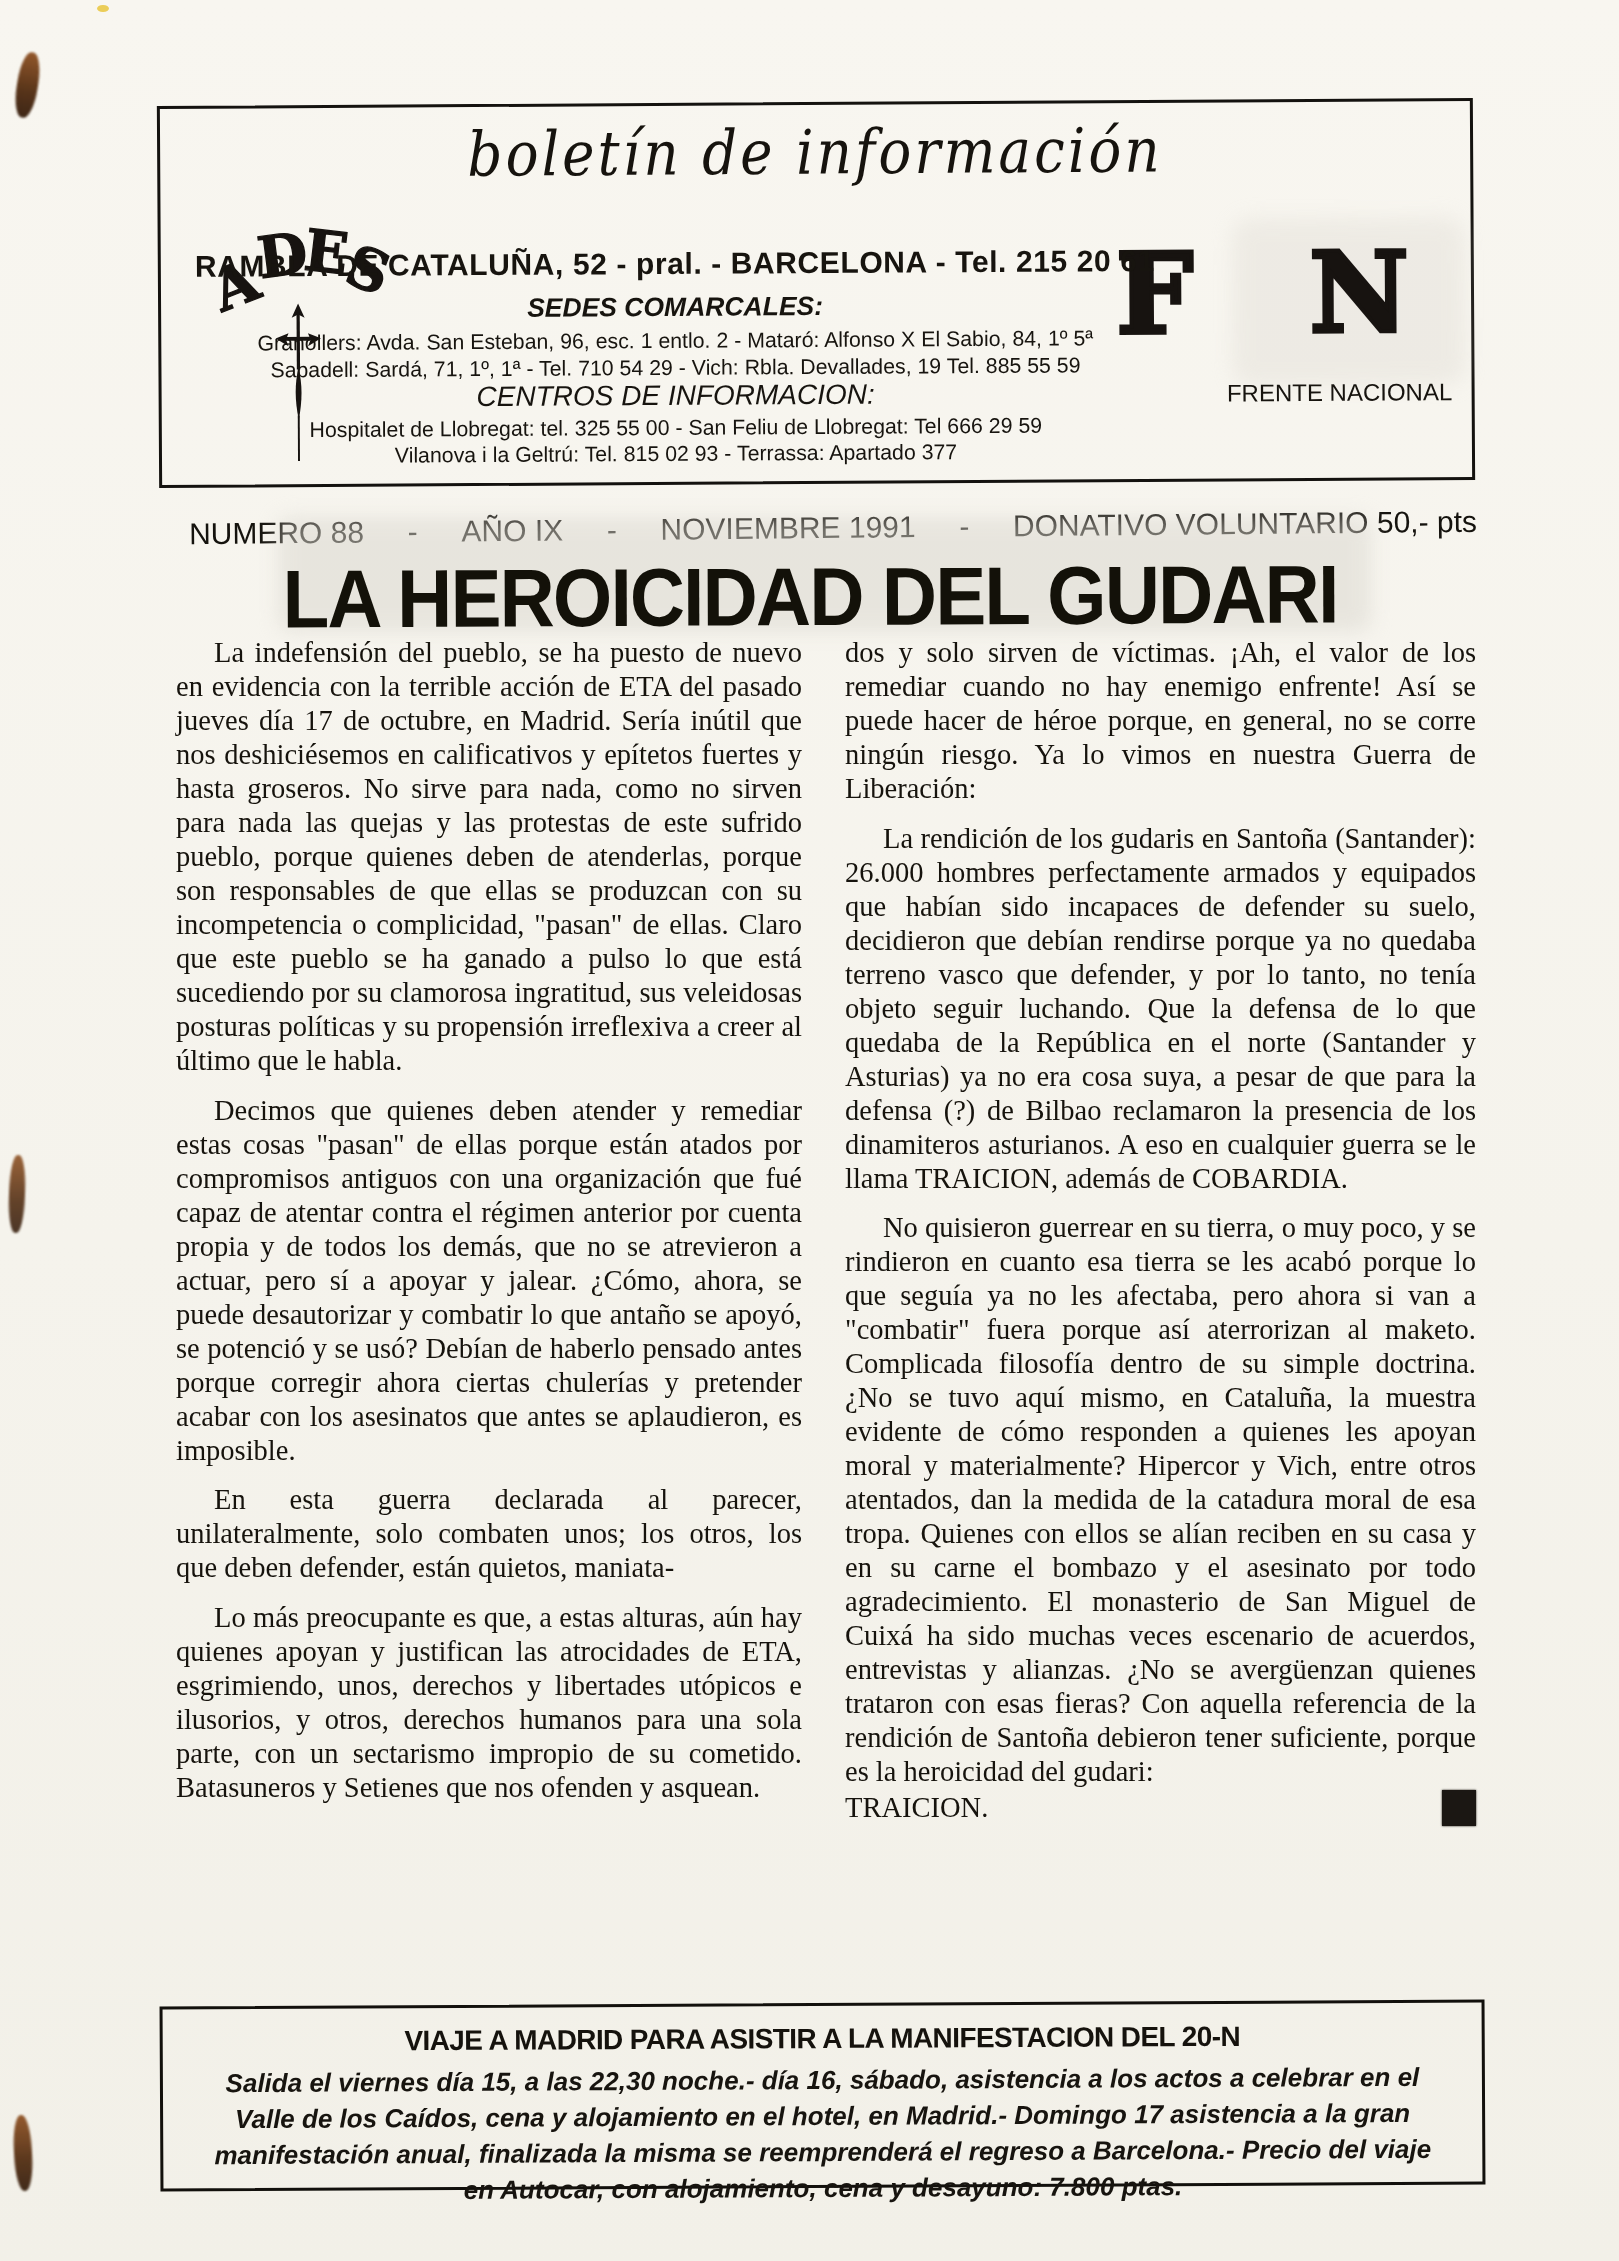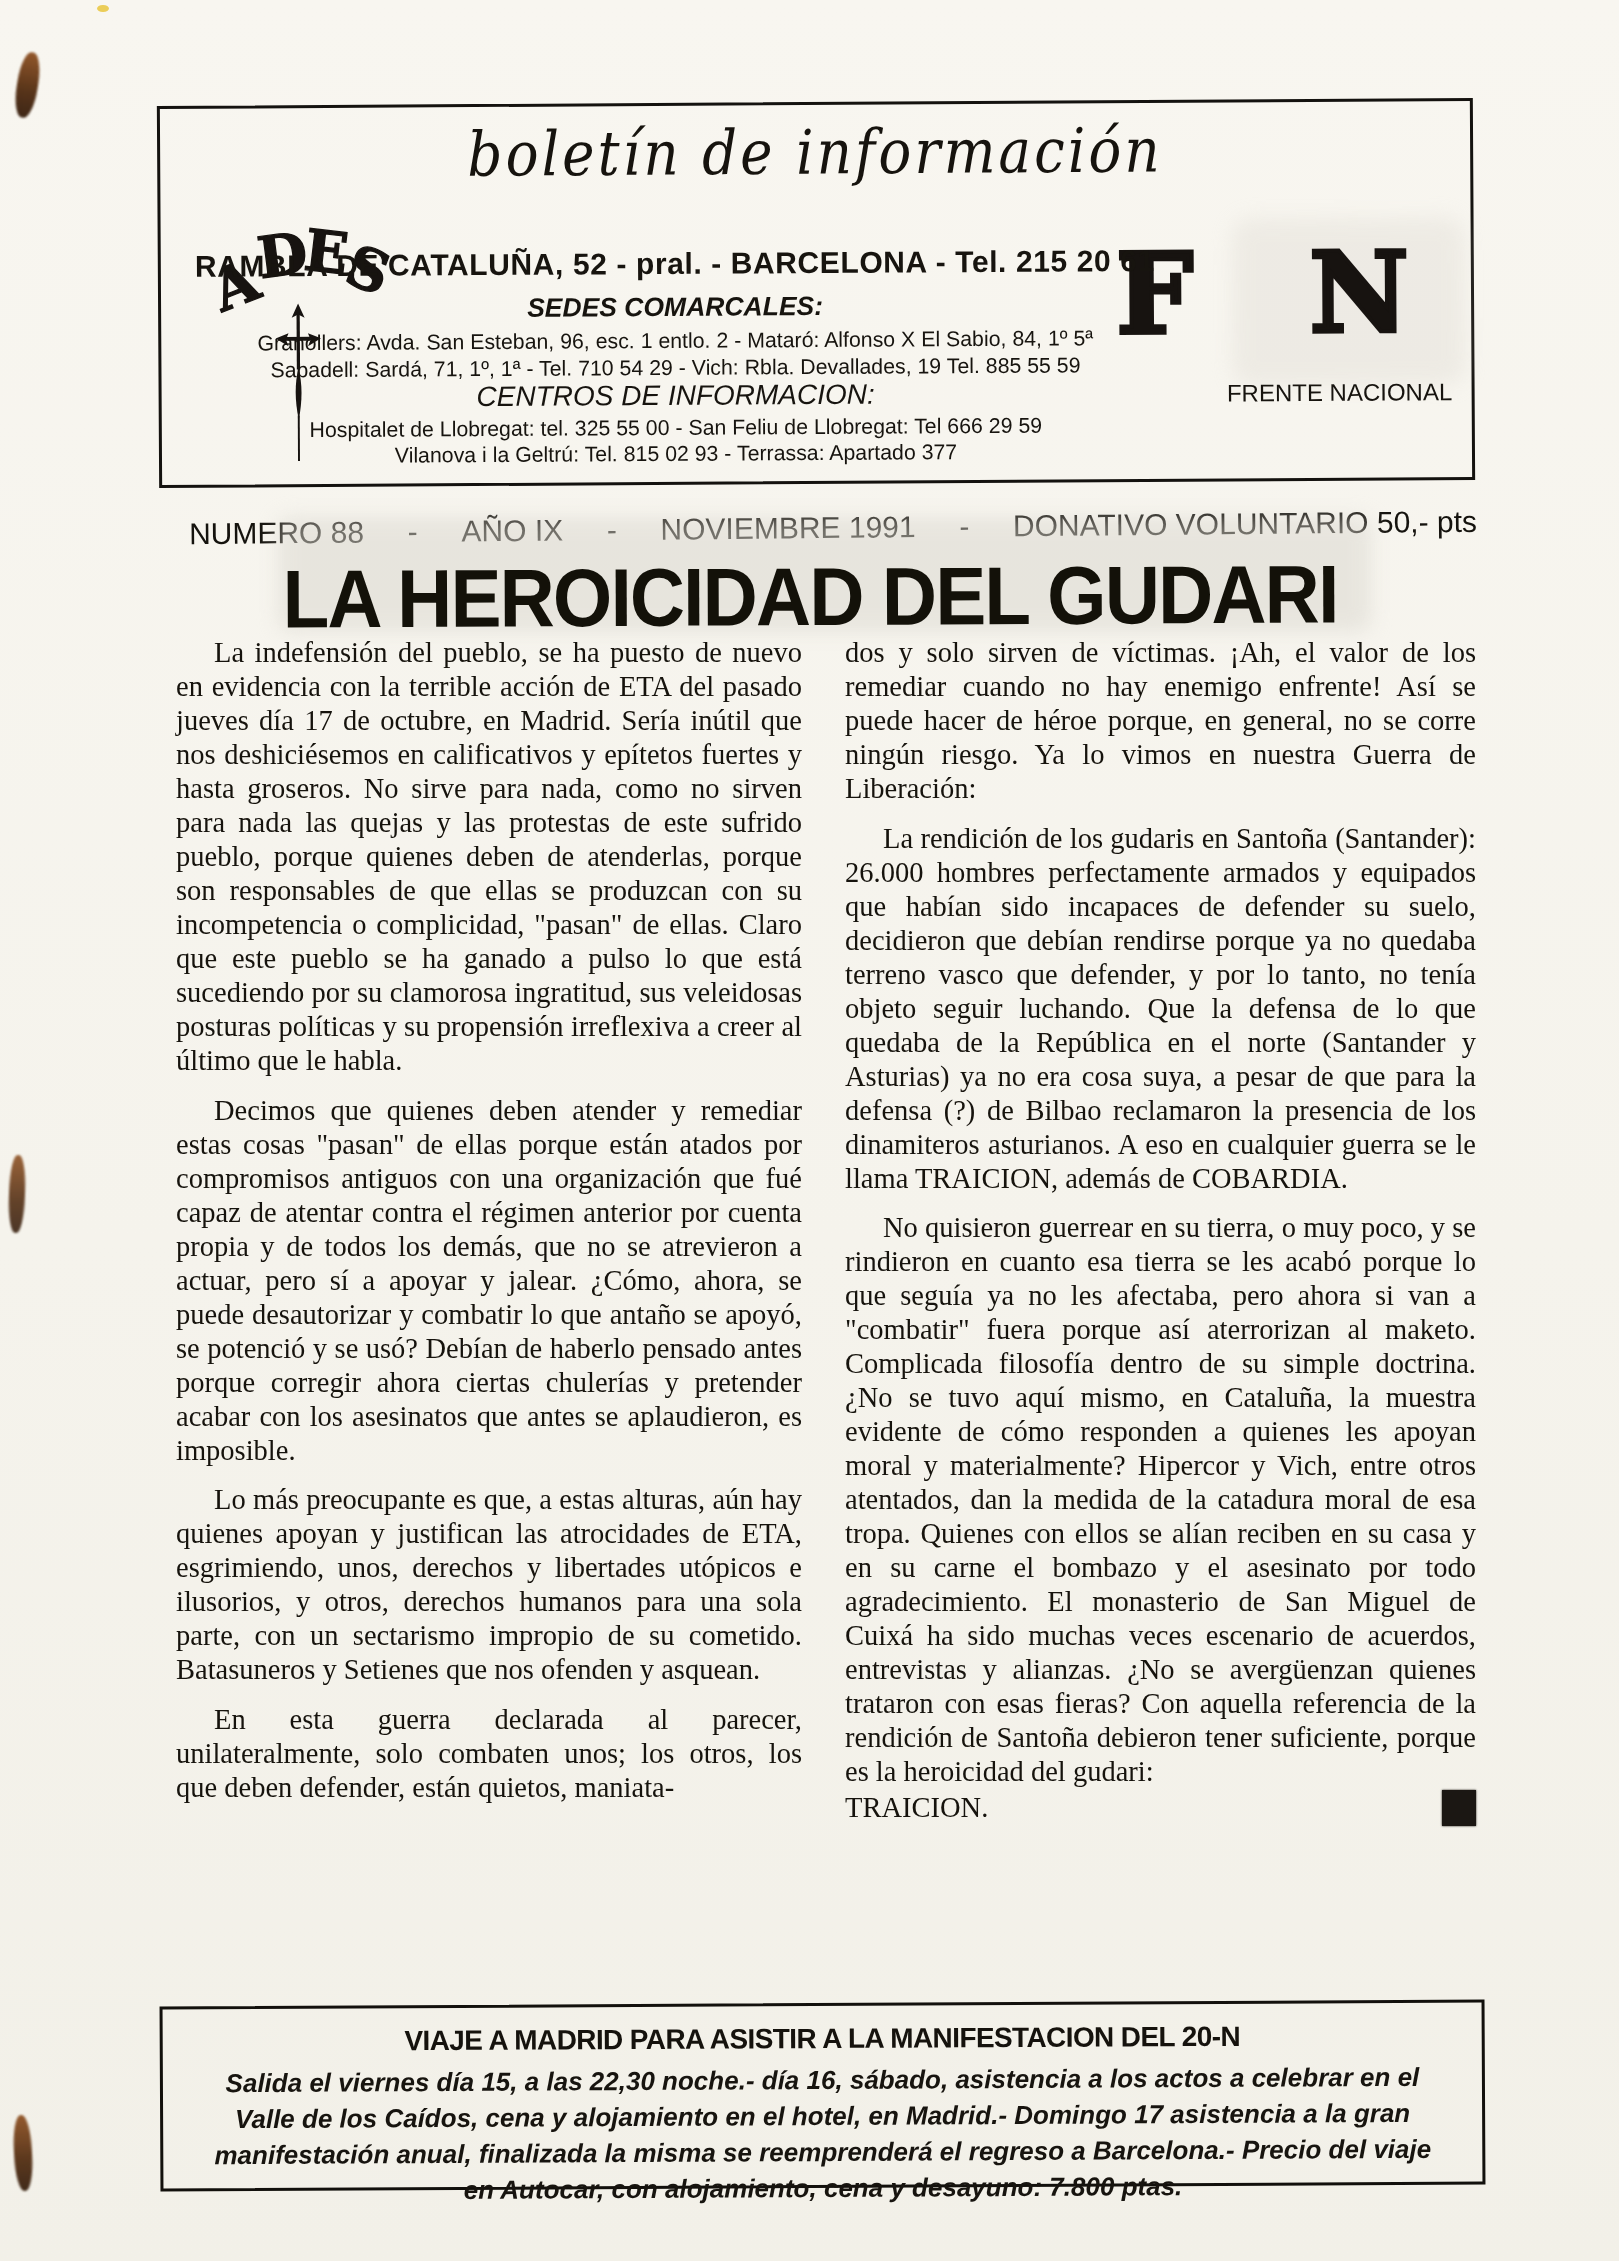--- a/index.html
+++ b/index.html
@@ -162,22 +162,22 @@
     <span>-</span>
     <span>DONATIVO VOLUNTARIO 50,- pts</span>
   </div>
 
   <div class="headline-wash"></div>
   <div class="headline">LA HEROICIDAD DEL GUDARI</div>
 
   <div class="col col1">
     <p>La indefensión del pueblo, se ha puesto de nuevo en evidencia con la terrible acción de ETA del pasado jueves día 17 de octubre, en Madrid. Sería inútil que nos deshiciésemos en calificativos y epítetos fuertes y hasta groseros. No sirve para nada, como no sirven para nada las quejas y las protestas de este sufrido pueblo, porque quienes deben de atenderlas, porque son responsables de que ellas se produzcan con su incompetencia o complicidad, "pasan" de ellas. Claro que este pueblo se ha ganado a pulso lo que está sucediendo por su clamorosa ingratitud, sus veleidosas posturas políticas y su propensión irreflexiva a creer al último que le habla.</p>
     <p>Decimos que quienes deben atender y remediar estas cosas "pasan" de ellas porque están atados por compromisos antiguos con una organización que fué capaz de atentar contra el régimen anterior por cuenta propia y de todos los demás, que no se atrevieron a actuar, pero sí a apoyar y jalear. ¿Cómo, ahora, se puede desautorizar y combatir lo que antaño se apoyó, se potenció y se usó? Debían de haberlo pensado antes porque corregir ahora ciertas chulerías y pretender acabar con los asesinatos que antes se aplaudieron, es imposible.</p>
+    <p>En esta guerra declarada al parecer, unilateralmente, solo combaten unos; los otros, los que deben defender, están quietos, maniata-</p>
     <p>Lo más preocupante es que, a estas alturas, aún hay quienes apoyan y justifican las atrocidades de ETA, esgrimiendo, unos, derechos y libertades utópicos e ilusorios, y otros, derechos humanos para una sola parte, con un sectarismo impropio de su cometido. Batasuneros y Setienes que nos ofenden y asquean.</p>
-    <p>En esta guerra declarada al parecer, unilateralmente, solo combaten unos; los otros, los que deben defender, están quietos, maniata-</p>
   </div>
 
   <div class="col col2">
     <p class="no-indent">dos y solo sirven de víctimas. ¡Ah, el valor de los remediar cuando no hay enemigo enfrente! Así se puede hacer de héroe porque, en general, no se corre ningún riesgo. Ya lo vimos en nuestra Guerra de Liberación:</p>
     <p>La rendición de los gudaris en Santoña (Santander): 26.000 hombres perfectamente armados y equipados que habían sido incapaces de defender su suelo, decidieron que debían rendirse porque ya no quedaba terreno vasco que defender, y por lo tanto, no tenía objeto seguir luchando. Que la defensa de lo que quedaba de la República en el norte (Santander y Asturias) ya no era cosa suya, a pesar de que para la defensa (?) de Bilbao reclamaron la presencia de los dinamiteros asturianos. A eso en cualquier guerra se le llama TRAICION, además de COBARDIA.</p>
     <p style="margin-bottom:0;">No quisieron guerrear en su tierra, o muy poco, y se rindieron en cuanto esa tierra se les acabó porque lo que seguía ya no les afectaba, pero ahora si van a "combatir" fuera porque así aterrorizan al maketo. Complicada filosofía dentro de su simple doctrina. ¿No se tuvo aquí mismo, en Cataluña, la muestra evidente de cómo responden a quienes les apoyan moral y materialmente? Hipercor y Vich, entre otros atentados, dan la medida de la catadura moral de esa tropa. Quienes con ellos se alían reciben en su casa y en su carne el bombazo y el asesinato por todo agradecimiento. El monasterio de San Miguel de Cuixá ha sido muchas veces escenario de acuerdos, entrevistas y alianzas. ¿No se avergüenzan quienes trataron con esas fieras? Con aquella referencia de la rendición de Santoña debieron tener suficiente, porque es la heroicidad del gudari:</p>
     <div class="traicion-row">
       <span class="traicion-word">TRAICION.</span>
       <span class="end-mark"></span>
     </div>

